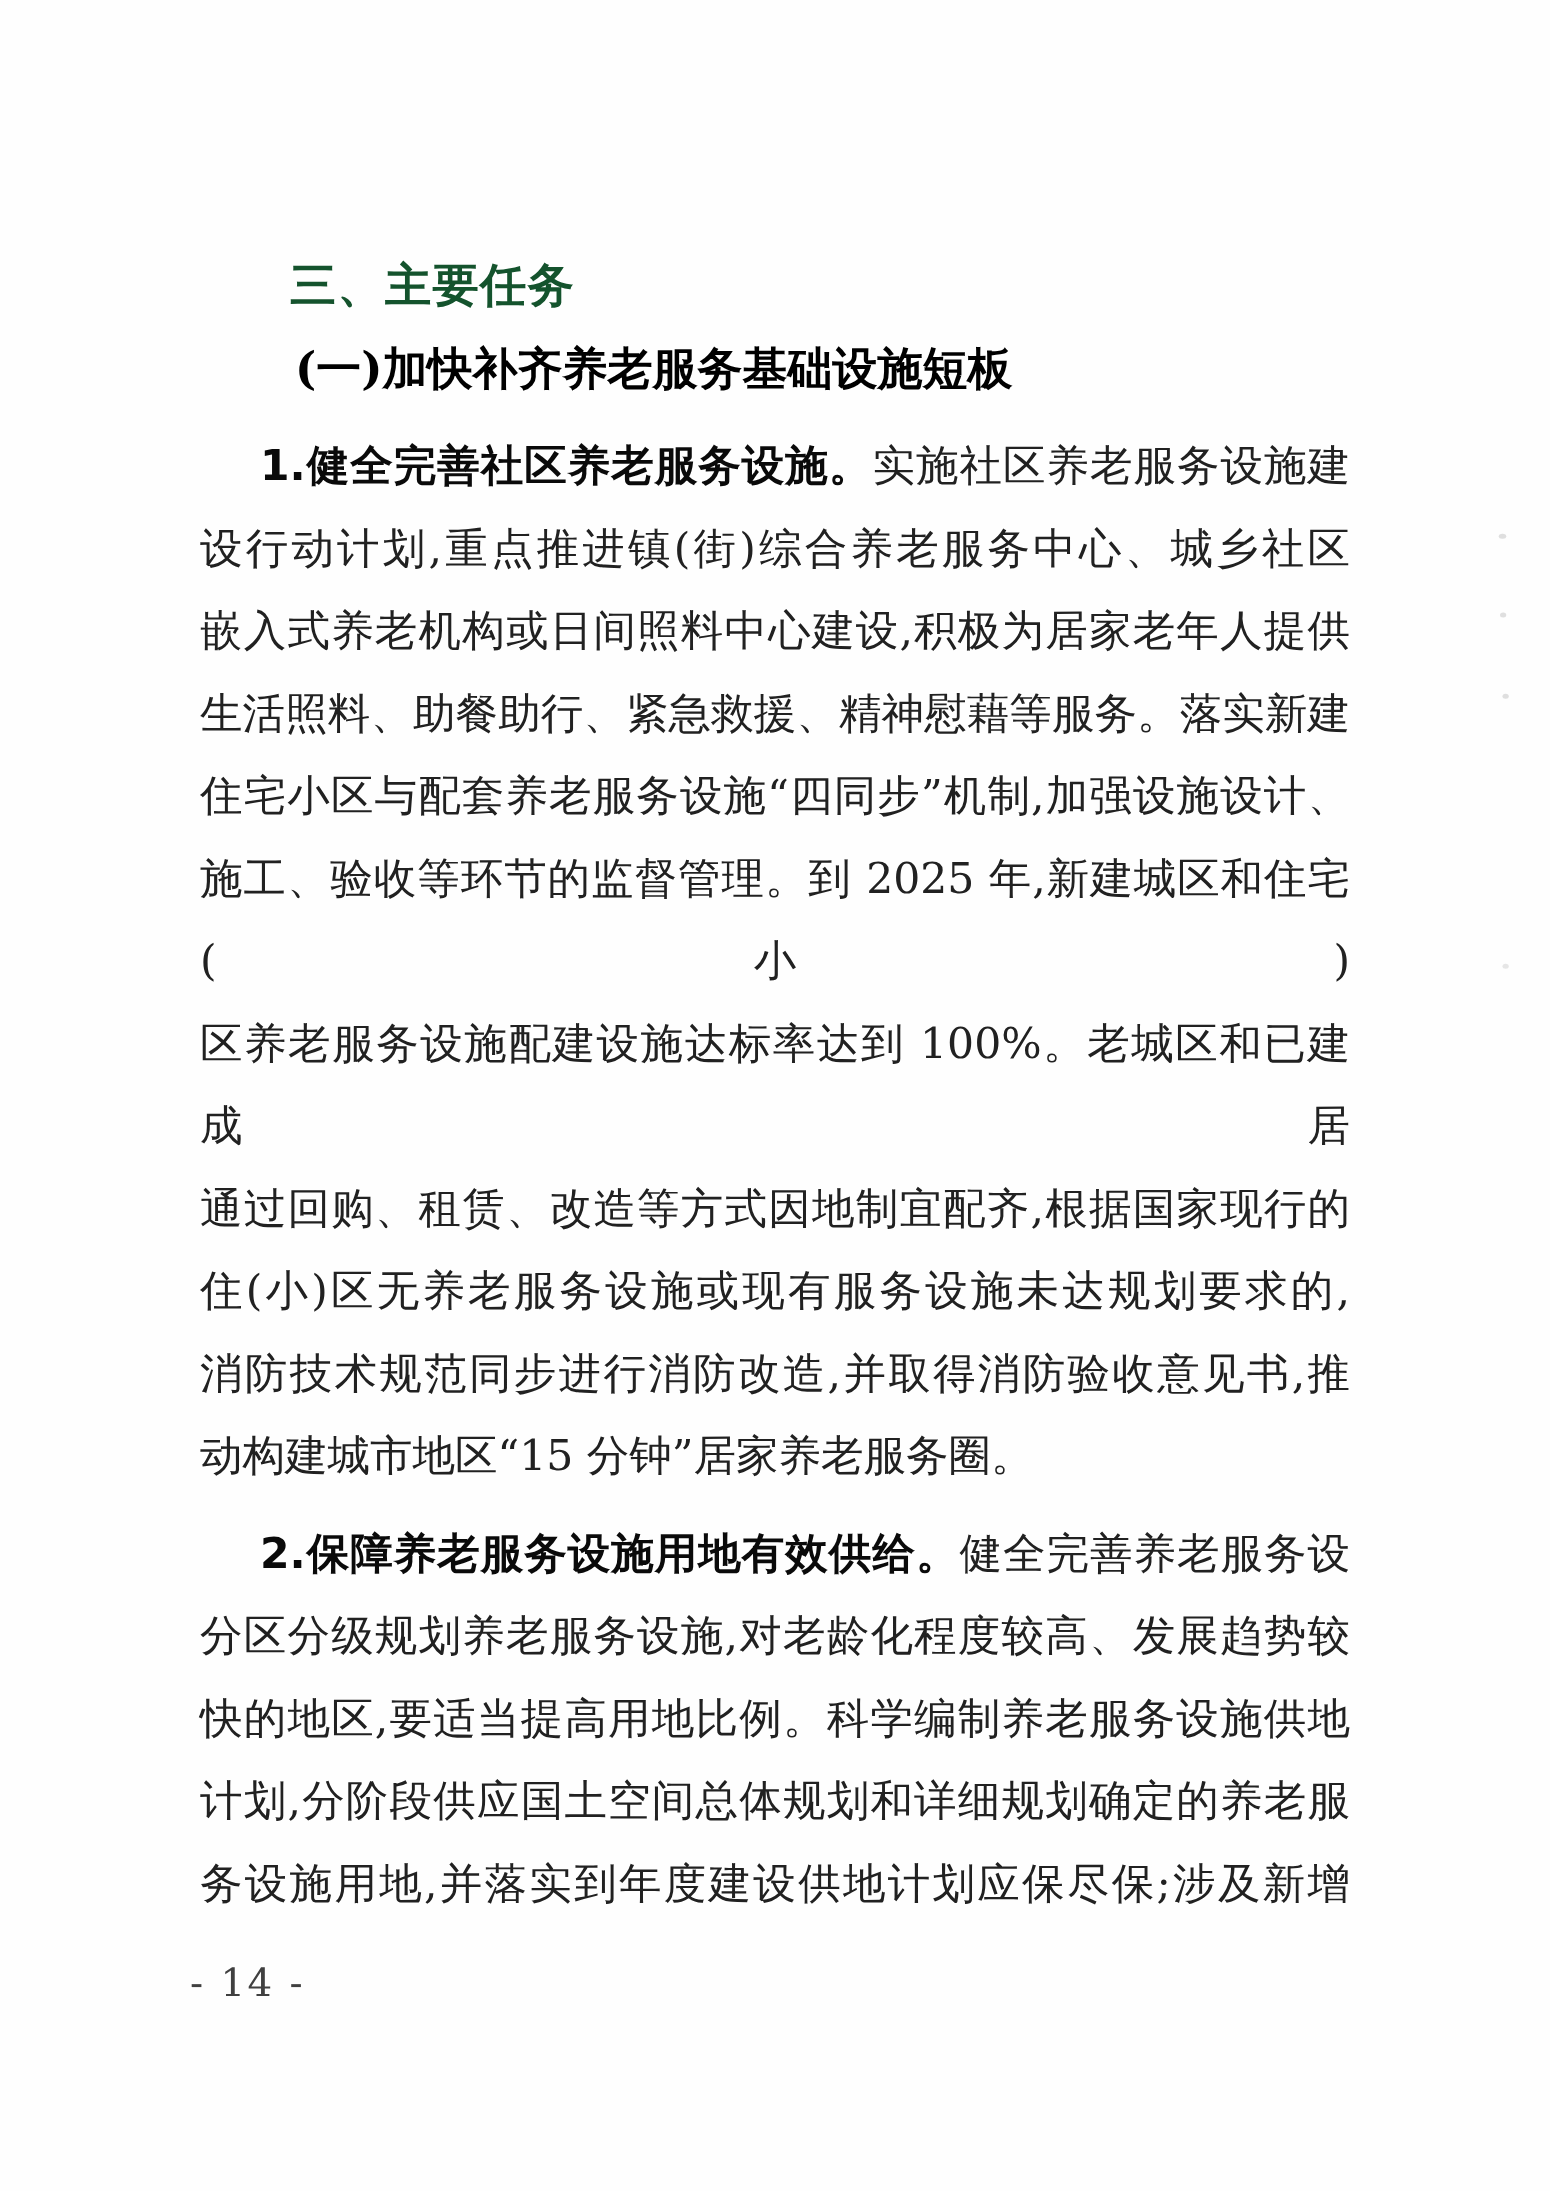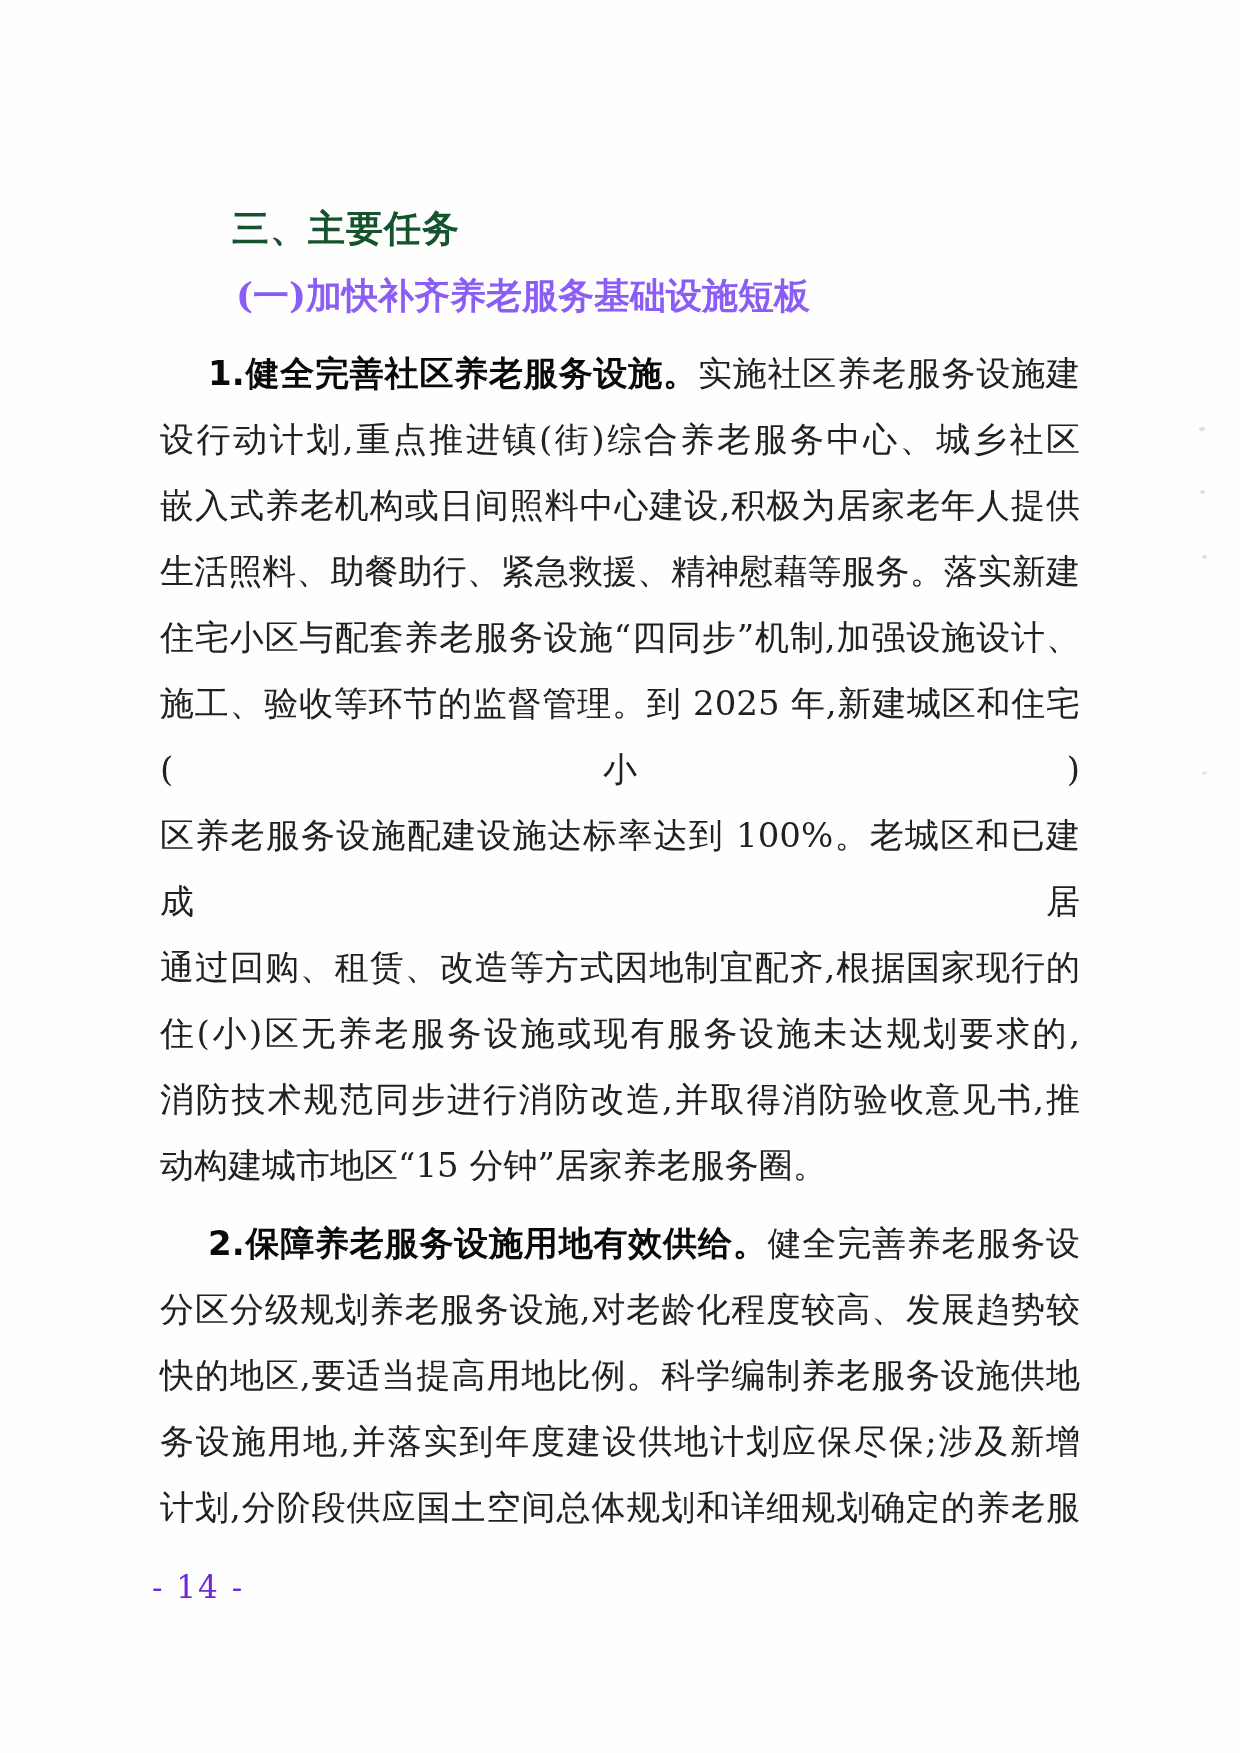--- a/index.html
+++ b/index.html
@@ -31,21 +31,21 @@
     color: #14532d;
     padding-left: 84px;
     letter-spacing: 1px;
     white-space: nowrap;
   }
   .h2 {
     font-family: "DejaVu Serif", "Liberation Serif", serif;
     font-weight: 700;
     font-size: 36px;
     line-height: 66px;
-    color: #8b5cf6;
+    color: #000000;
     padding-left: 88px;
     white-space: nowrap;
   }
   .para {
     margin: 12px;
   }
   .line {
     font-size: 34px;
     line-height: 66px;
     color: #212121;
@@ -61,21 +61,21 @@
     font-family: "DejaVu Sans", "Liberation Sans", sans-serif;
     font-weight: 700;
     color: #0a0a0a;
   }
   .page-number {
     position: absolute;
     left: 152px;
     top: 1568px;
     font-size: 31px;
     line-height: 38px;
-    color: #6d28d9;
+    color: #404040;
     letter-spacing: 2px;
   }
   .speck {
     position: absolute;
     background: #c9c9c9;
     border-radius: 50%;
     opacity: 0.6;
   }
   .s1 { left: 1199px; top: 427px; width: 6px; height: 4px; }
   .s2 { left: 1200px; top: 490px; width: 5px; height: 4px; }
@@ -100,22 +100,22 @@
           <div class="line j">区养老服务设施配建设施达标率达到 100%。老城区和已建成居</div>
           <div class="line j">通过回购、租赁、改造等方式因地制宜配齐,根据国家现行的</div>
           <div class="line j">住(小)区无养老服务设施或现有服务设施未达规划要求的,</div>
           <div class="line j">消防技术规范同步进行消防改造,并取得消防验收意见书,推</div>
           <div class="line">动构建城市地区“15 分钟”居家养老服务圈。</div>
         </div>
         <div class="para">
           <div class="line j first"><b class="lead">2.保障养老服务设施用地有效供给。</b>健全完善养老服务设</div>
           <div class="line j">分区分级规划养老服务设施,对老龄化程度较高、发展趋势较</div>
           <div class="line j">快的地区,要适当提高用地比例。科学编制养老服务设施供地</div>
+          <div class="line j">计划,分阶段供应国土空间总体规划和详细规划确定的养老服</div>
           <div class="line j">务设施用地,并落实到年度建设供地计划应保尽保;涉及新增</div>
-          <div class="line j">计划,分阶段供应国土空间总体规划和详细规划确定的养老服</div>
         </div>
       </div>
   </div>
 
   <div class="speck s1"></div>
   <div class="speck s2"></div>
   <div class="speck s3"></div>
   <div class="speck s4"></div>
 
   <div class="page-number">- 14 -</div>

